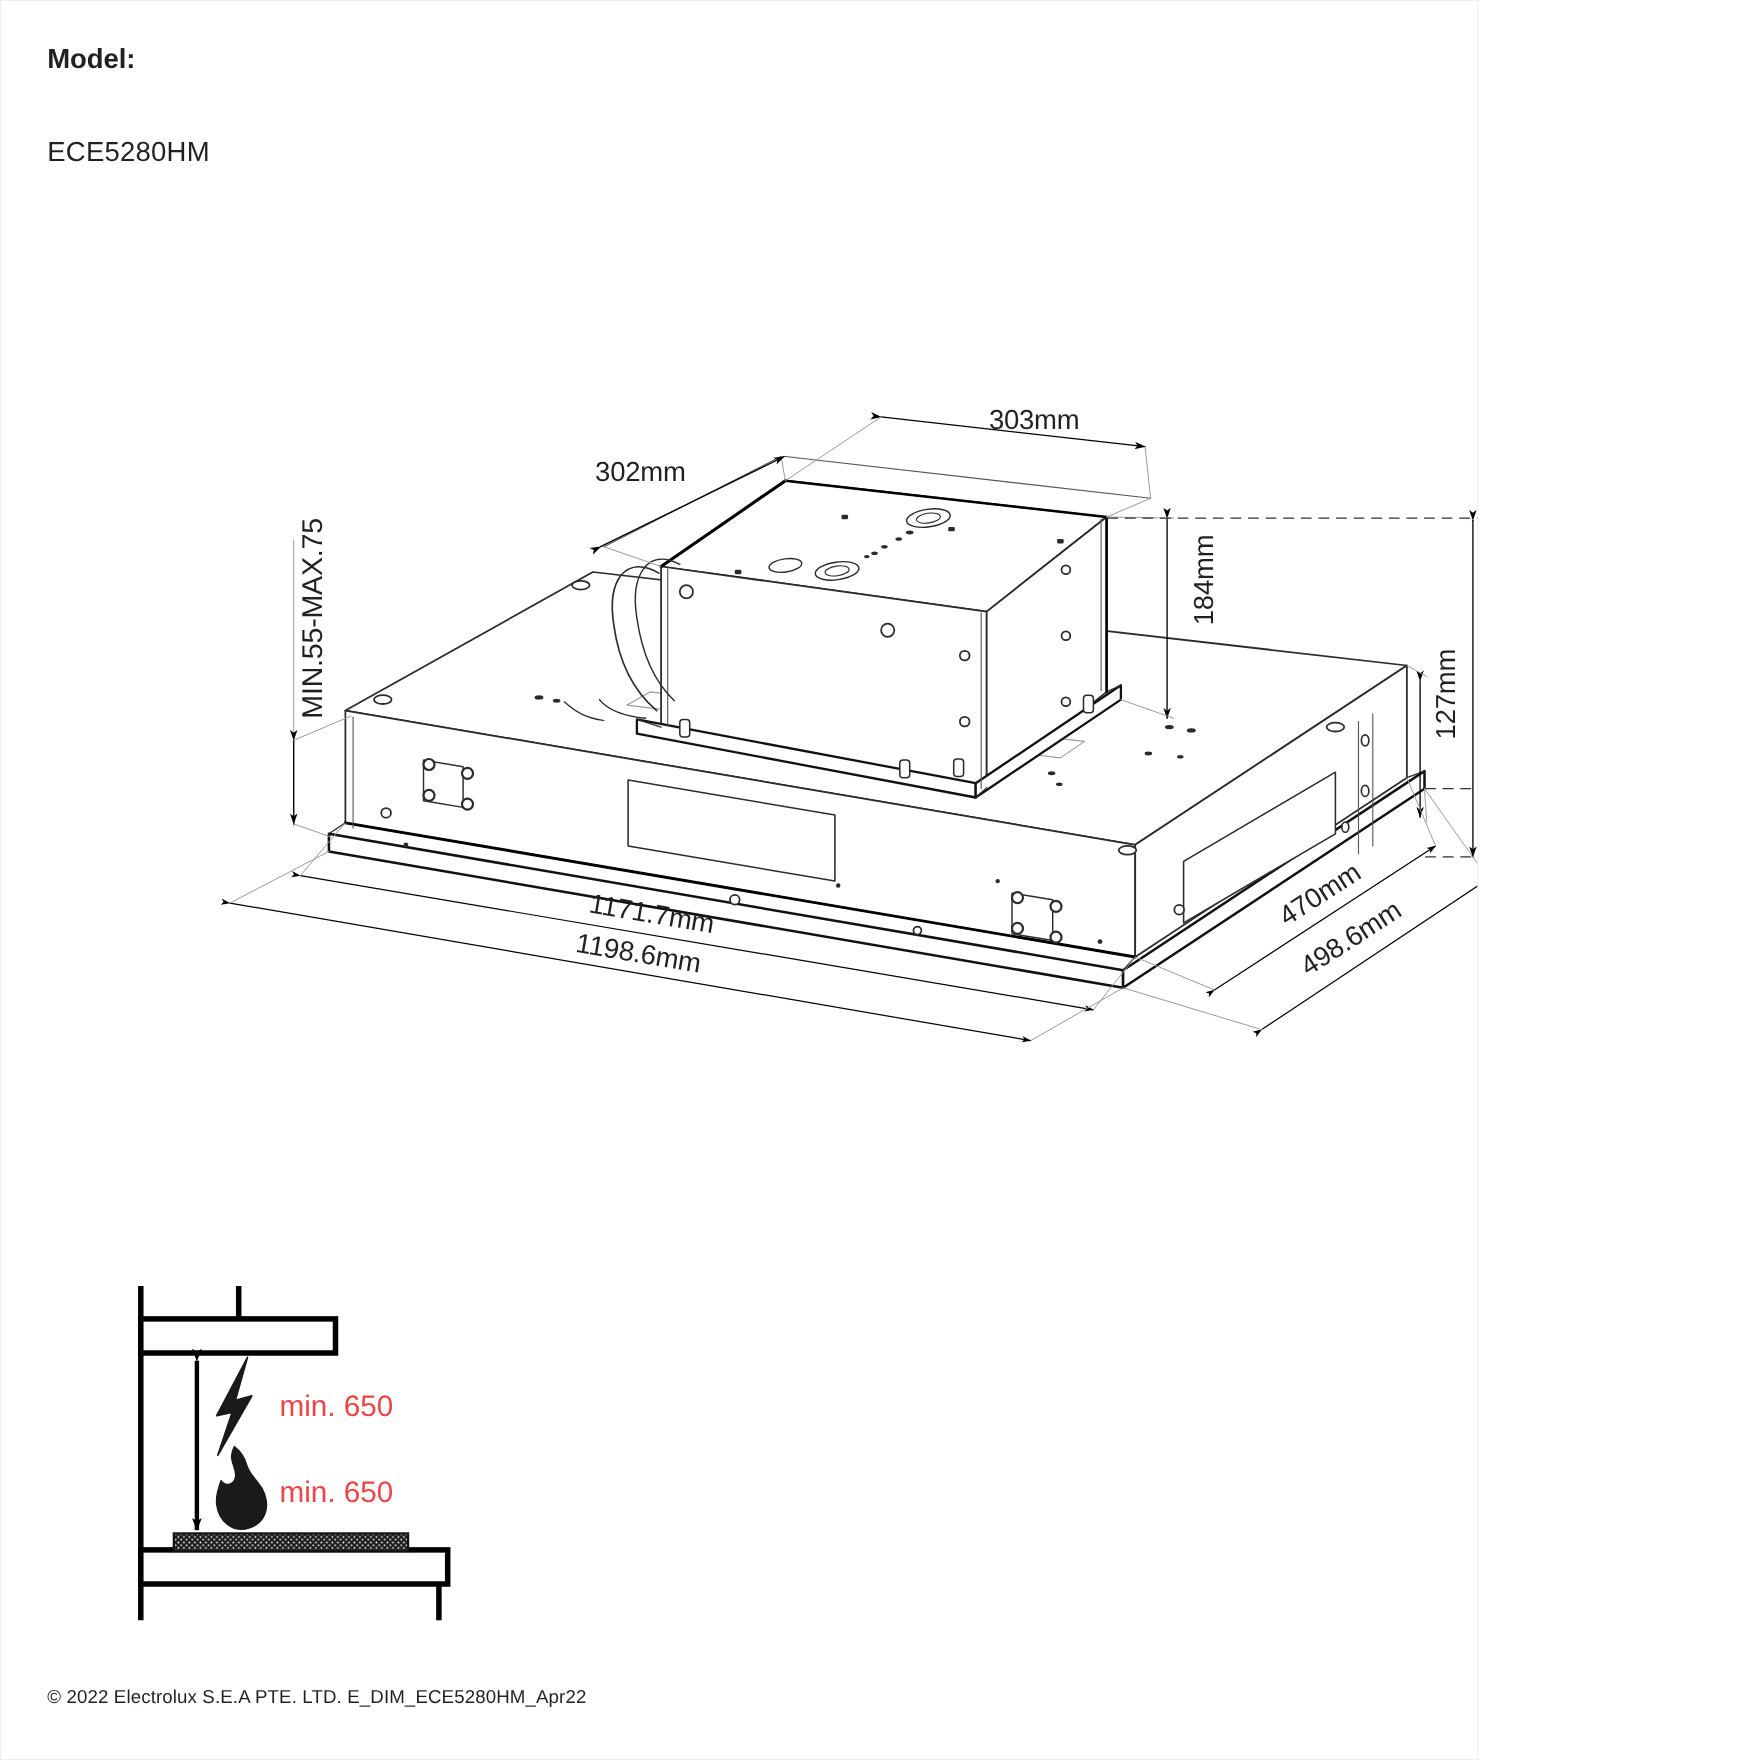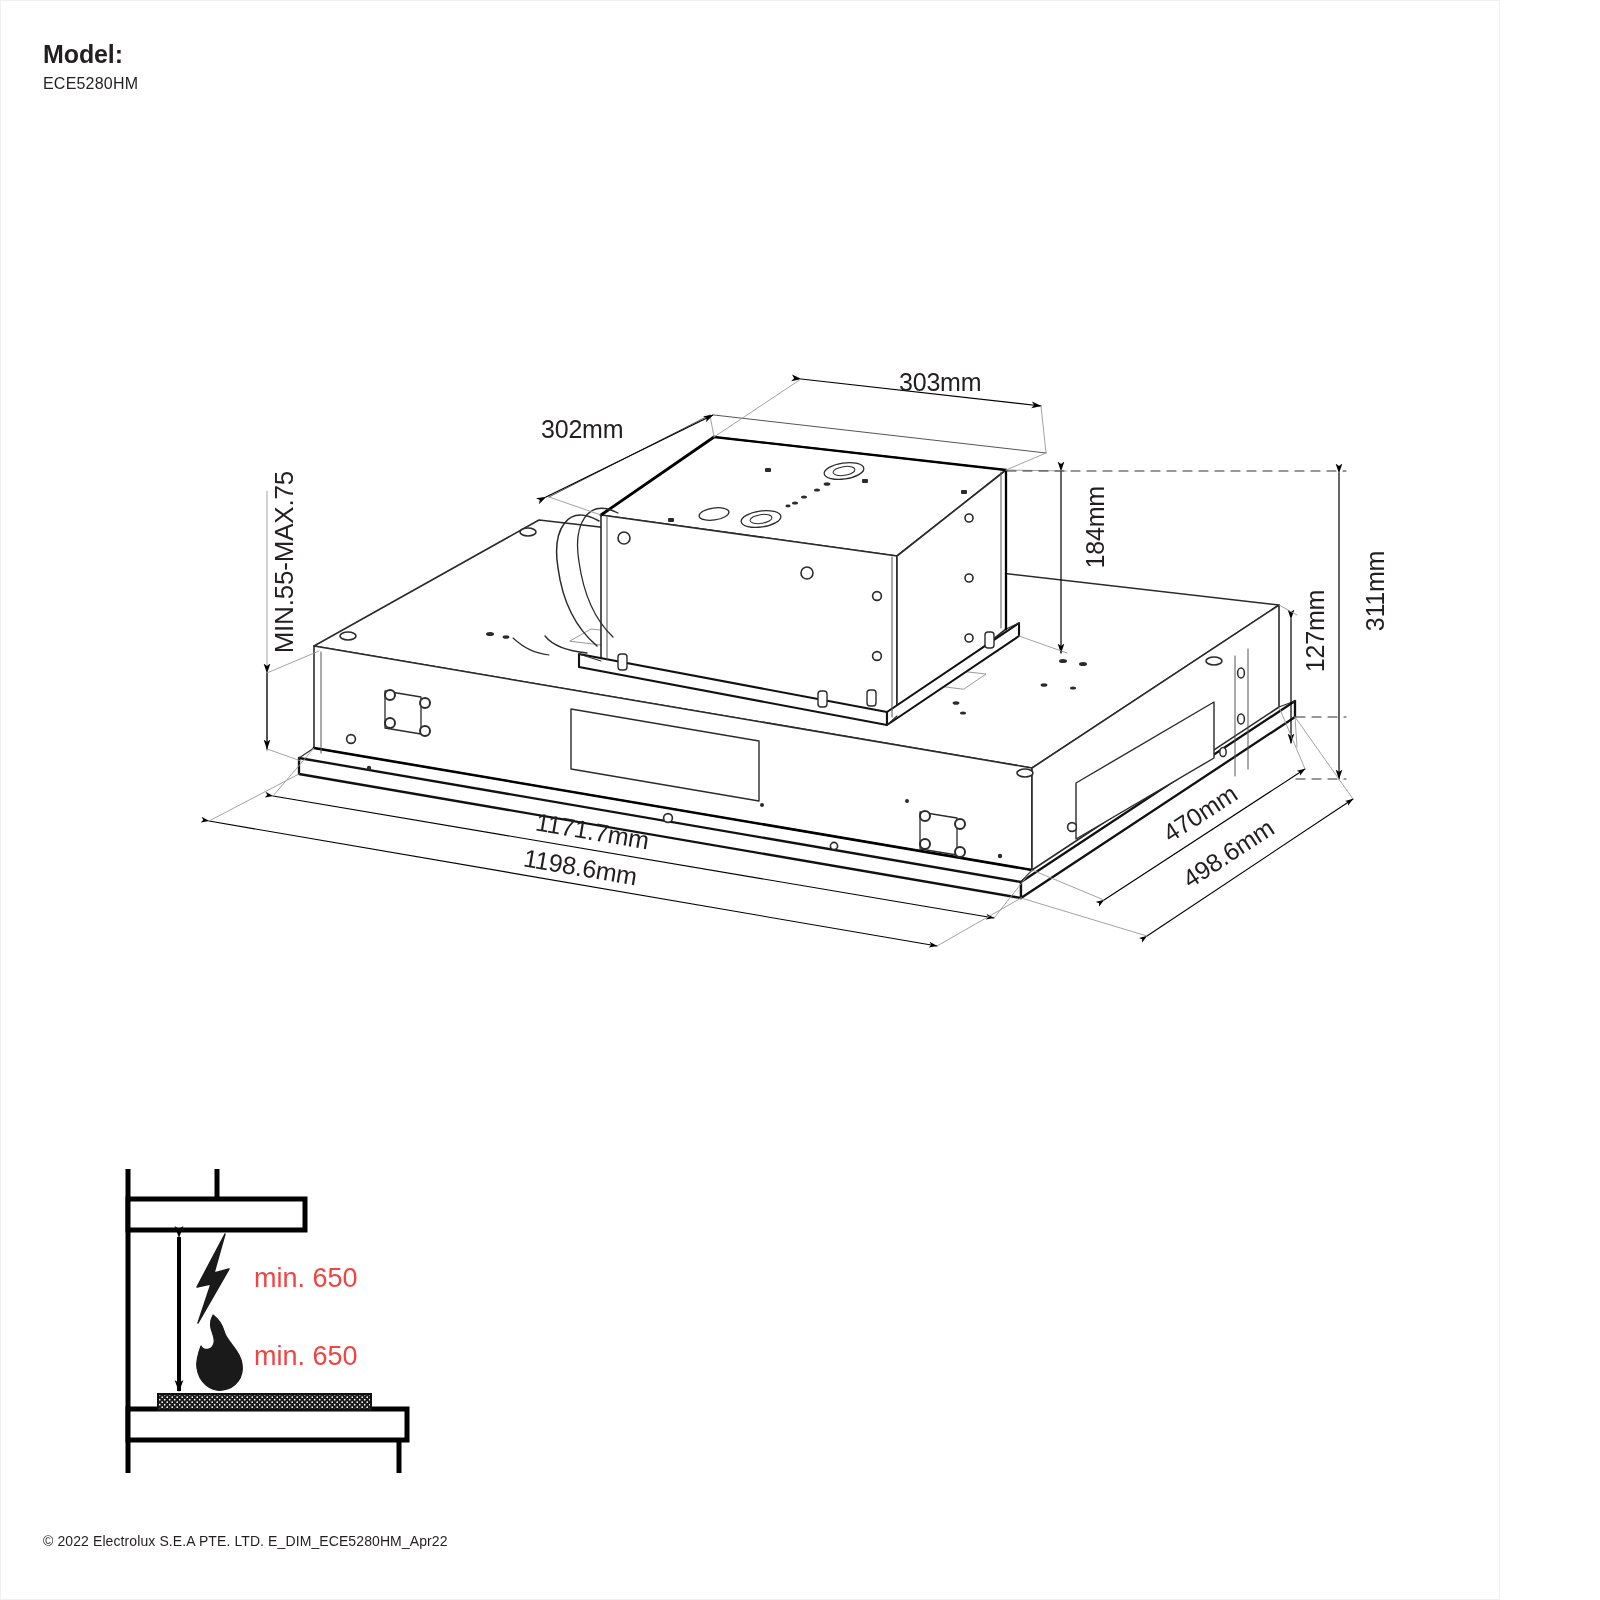--- a/index.html
+++ b/index.html
@@ -7,21 +7,21 @@
     margin: 0;
     padding: 0;
     background: #ffffff;
   }
   body {
     font-family: "Liberation Sans", sans-serif;
     color: #231f20;
   }
   #page {
     position: relative;
-    width: 1500px;
+    width: 1344px;
     height: 1600px;
     background: #ffffff;
     overflow: hidden;
     box-sizing: border-box;
     border: 1px solid #f0f0f0;
     padding-left: 25px;
   }
   
   #header {
     position: absolute;
@@ -30,32 +30,33 @@
     line-height: 1.42;
   }
   #header .hdr-label {
     font-size: 25px;
     font-weight: bold;
     letter-spacing: -0.1px;
     color: #231f20;
     display: block;
   }
   #header .hdr-model {
-    font-size: 16px;
+    font-size: 25px;
     font-weight: normal;
     letter-spacing: 0.2px;
     color: #231f20;
     display: block;
+    margin-top: 48px;
   }
   
   #footer {
     position: absolute;
     left: 42px;
     top: 1532px;
-    font-size: 14px;
+    font-size: 17px;
     letter-spacing: 0.1px;
     color: #231f20;
     white-space: nowrap;
   }
   
   .draw-svg {
     position: absolute;
     left: 0;
     top: 0;
     width: 1600px;

